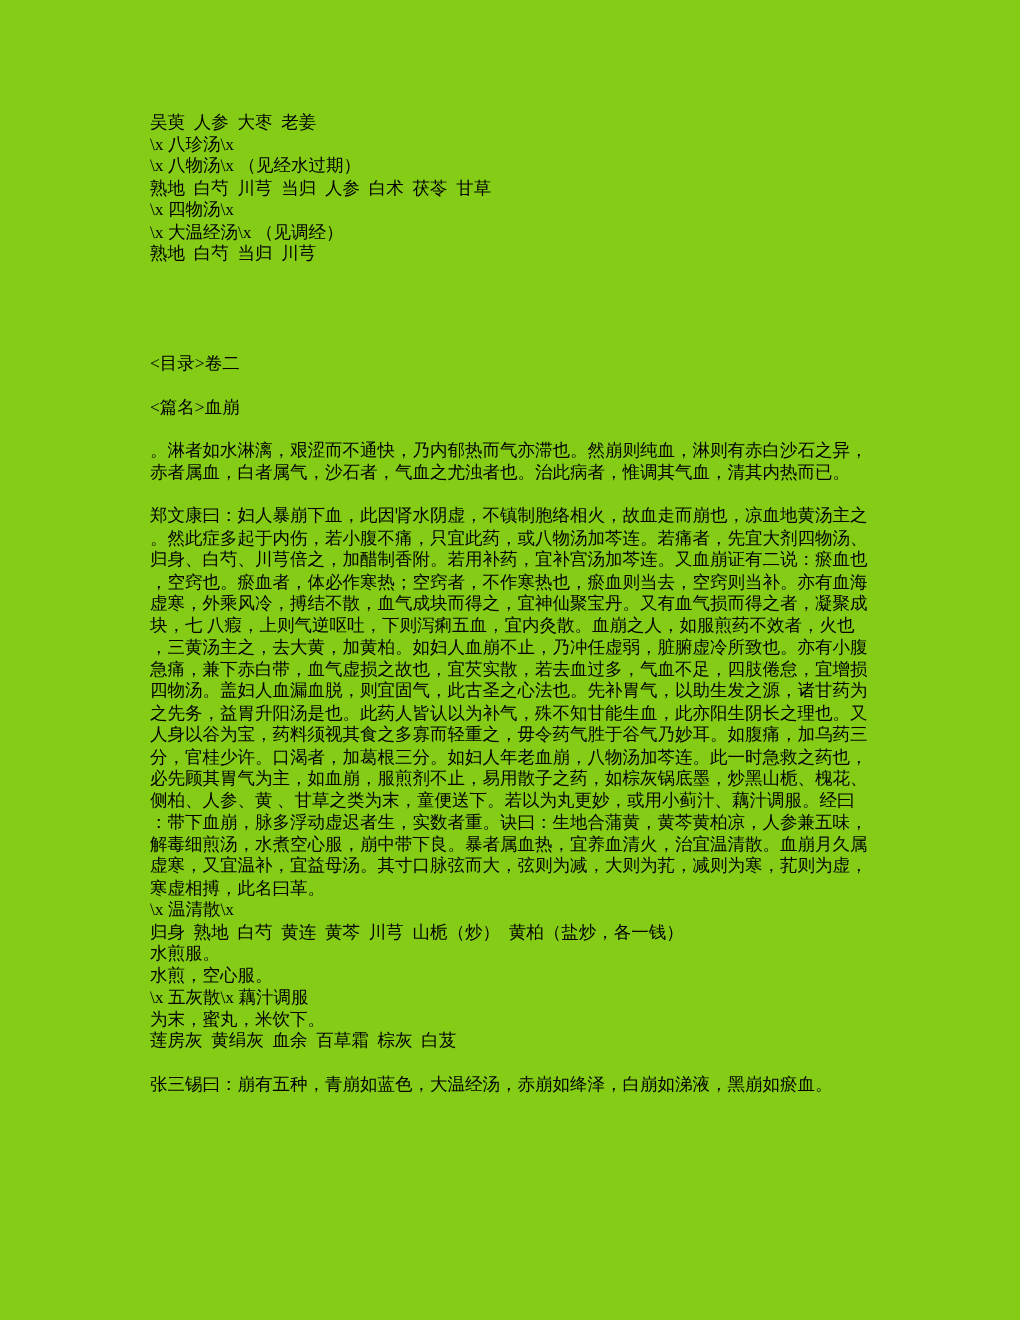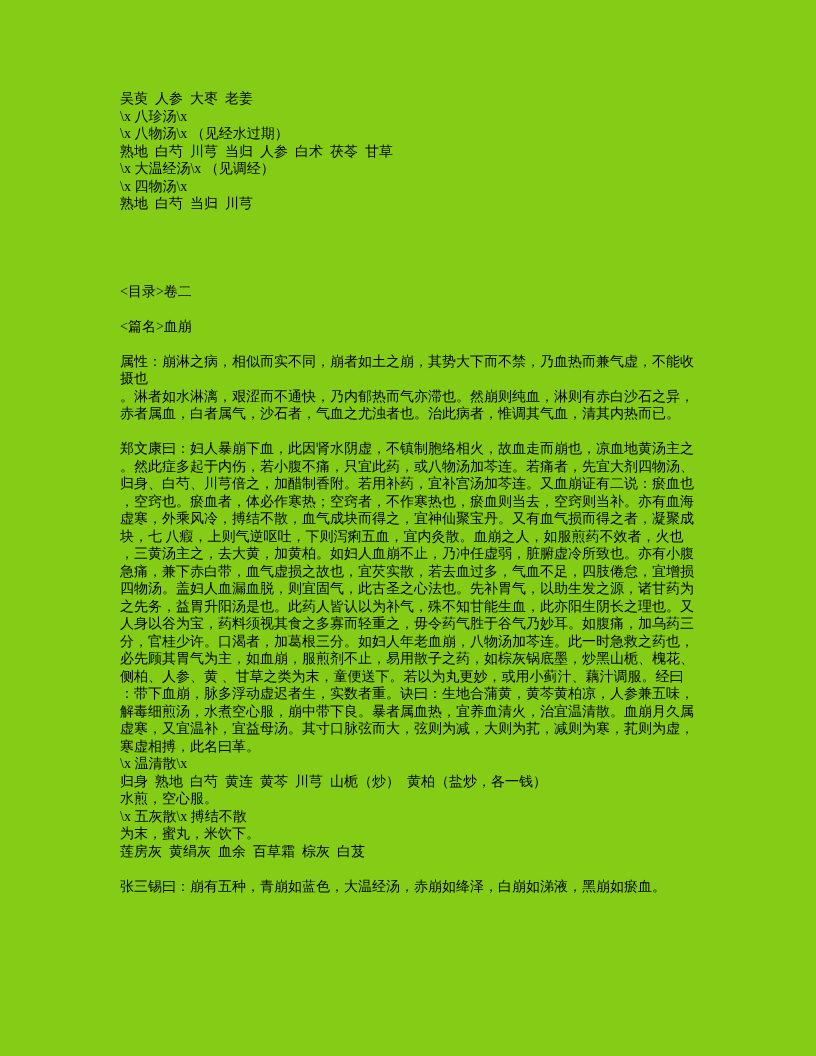--- a/index.html
+++ b/index.html
@@ -37,37 +37,37 @@
 </style>
 </head>
 <body>
 
 <div class="page">
   <div class="doc-body">
       <p class="line">吴萸  人参  大枣  老姜</p>
       <p class="line">\x 八珍汤\x</p>
       <p class="line">\x 八物汤\x （见经水过期）</p>
       <p class="line">熟地  白芍  川芎  当归  人参  白术  茯苓  甘草</p>
+      <p class="line">\x 四物汤\x</p>
       <p class="line">\x 大温经汤\x （见调经）</p>
-      <p class="line">\x 四物汤\x</p>
       <p class="line">熟地  白芍  当归  川芎</p>
       <p class="line"></p>
       <p class="line"></p>
       <p class="line"></p>
       <p class="line"></p>
       <p class="line">&lt;目录&gt;卷二</p>
       <p class="line"></p>
       <p class="line">&lt;篇名&gt;血崩</p>
       <p class="line"></p>
-      <p class="line">属性：崩淋之病，相似而实不同，崩者如土之崩，其势大下而不禁，乃血热而兼气虚，不能收摄也</p>
       <p class="line">。淋者如水淋漓，艰涩而不通快，乃内郁热而气亦滞也。然崩则纯血，淋则有赤白沙石之异，赤者属血，白者属气，沙石者，气血之尤浊者也。治此病者，惟调其气血，清其内热而已。</p>
       <p class="line"></p>
       <p class="line">郑文康曰：妇人暴崩下血，此因肾水阴虚，不镇制胞络相火，故血走而崩也，凉血地黄汤主之。然此症多起于内伤，若小腹不痛，只宜此药，或八物汤加芩连。若痛者，先宜大剂四物汤、归身、白芍、川芎倍之，加醋制香附。若用补药，宜补宫汤加芩连。又血崩证有二说：瘀血也，空窍也。瘀血者，体必作寒热；空窍者，不作寒热也，瘀血则当去，空窍则当补。亦有血海虚寒，外乘风冷，搏结不散，血气成块而得之，宜神仙聚宝丹。又有血气损而得之者，凝聚成块，七 八瘕，上则气逆呕吐，下则泻痢五血，宜内灸散。血崩之人，如服煎药不效者，火也，三黄汤主之，去大黄，加黄柏。如妇人血崩不止，乃冲任虚弱，脏腑虚冷所致也。亦有小腹急痛，兼下赤白带，血气虚损之故也，宜芡实散，若去血过多，气血不足，四肢倦怠，宜增损四物汤。盖妇人血漏血脱，则宜固气，此古圣之心法也。先补胃气，以助生发之源，诸甘药为之先务，益胃升阳汤是也。此药人皆认以为补气，殊不知甘能生血，此亦阳生阴长之理也。又人身以谷为宝，药料须视其食之多寡而轻重之，毋令药气胜于谷气乃妙耳。如腹痛，加乌药三分，官桂少许。口渴者，加葛根三分。如妇人年老血崩，八物汤加芩连。此一时急救之药也，必先顾其胃气为主，如血崩，服煎剂不止，易用散子之药，如棕灰锅底墨，炒黑山栀、槐花、侧柏、人参、黄 、甘草之类为末，童便送下。若以为丸更妙，或用小蓟汁、藕汁调服。经曰：带下血崩，脉多浮动虚迟者生，实数者重。诀曰：生地合蒲黄，黄芩黄柏凉，人参兼五味，解毒细煎汤，水煮空心服，崩中带下良。暴者属血热，宜养血清火，治宜温清散。血崩月久属虚寒，又宜温补，宜益母汤。其寸口脉弦而大，弦则为减，大则为芤，减则为寒，芤则为虚，寒虚相搏，此名曰革。</p>
       <p class="line">\x 温清散\x</p>
       <p class="line">归身  熟地  白芍  黄连  黄芩  川芎  山栀（炒）  黄柏（盐炒，各一钱）</p>
+      <p class="line">水煎服。</p>
       <p class="line">水煎，空心服。</p>
-      <p class="line">\x 五灰散\x 搏结不散</p>
+      <p class="line">\x 五灰散\x 藕汁调服</p>
       <p class="line">为末，蜜丸，米饮下。</p>
       <p class="line">莲房灰  黄绢灰  血余  百草霜  棕灰  白芨</p>
       <p class="line"></p>
       <p class="line">张三锡曰：崩有五种，青崩如蓝色，大温经汤，赤崩如绛泽，白崩如涕液，黑崩如瘀血。</p>
     </div>
 </div>
 
 </body></html>

